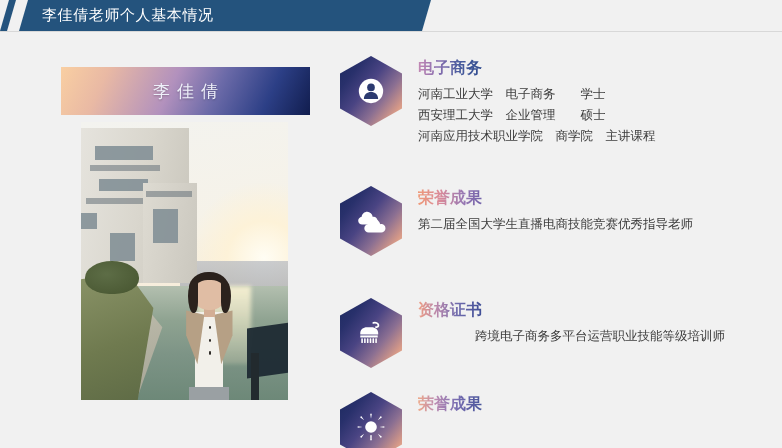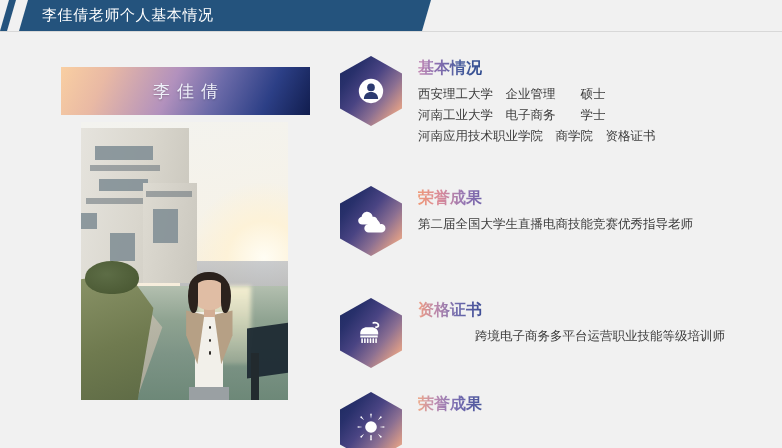--- a/index.html
+++ b/index.html
@@ -232,24 +232,24 @@
 
     <div class="section" id="sec-1">
       <div class="hex">
         <svg width="30" height="30" viewBox="0 0 32 32">
           <circle cx="16" cy="16" r="13" fill="#ffffff"></circle>
           <circle cx="16" cy="12.2" r="4.1" fill="#2c3a70"></circle>
           <path d="M8.4 24.5c0-4.6 3.4-7.4 7.6-7.4s7.6 2.8 7.6 7.4z" fill="#2c3a70"></path>
         </svg>
       </div>
       <div class="sec-body">
-        <div class="sec-title t1">基本情况</div>
+        <div class="sec-title t1">电子商务</div>
+        <div class="sec-line">河南工业大学　电子商务　　学士</div>
         <div class="sec-line">西安理工大学　企业管理　　硕士</div>
-        <div class="sec-line">河南工业大学　电子商务　　学士</div>
-        <div class="sec-line">河南应用技术职业学院　商学院　资格证书</div>
+        <div class="sec-line">河南应用技术职业学院　商学院　主讲课程</div>
       </div>
     </div>
 
     <div class="section" id="sec-2">
       <div class="hex">
         <svg width="32" height="28" viewBox="0 0 34 28">
           <path d="M13 4.2c-3.1 0-5.6 2.3-5.9 5.3C5 9.9 3.4 11.6 3.4 13.7c0 2.3 1.9 4.1 4.2 4.1h12.1c2.3 0 4.2-1.8 4.2-4.1 0-2.2-1.8-4.1-4.1-4.1-.3 0-.6 0-.9.1C18.3 6.5 15.9 4.2 13 4.2z" fill="#ffffff"></path>
           <path d="M20.5 11.5c-3.4 0-6.2 2.5-6.5 5.8-2.3.3-4.1 2.2-4.1 4.5 0 2.5 2.1 4.5 4.6 4.5h13.3c2.5 0 4.6-2 4.6-4.5 0-2.4-2-4.5-4.5-4.5-.35 0-.7.04-1 .1-.9-3.4-4-5.9-6.4-5.9z" fill="#ffffff"></path>
         </svg>
       </div>

